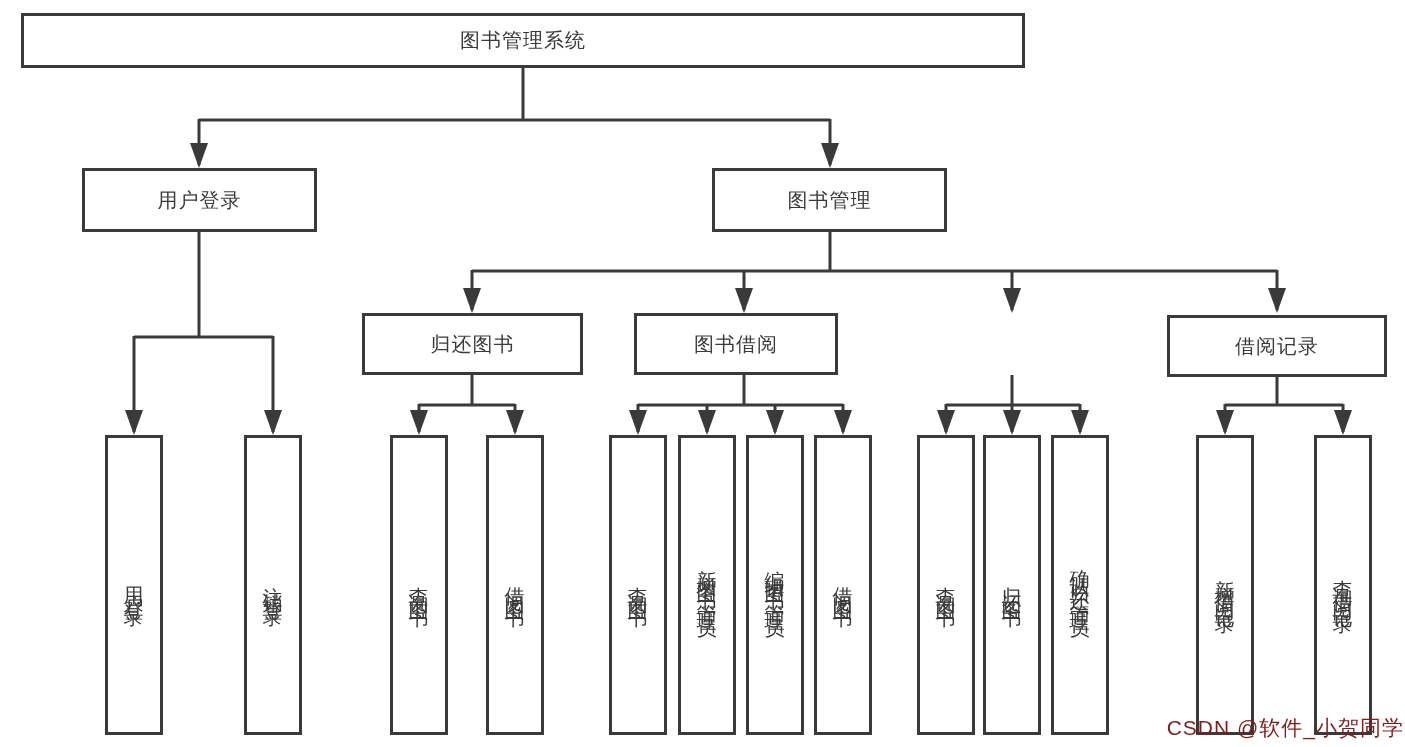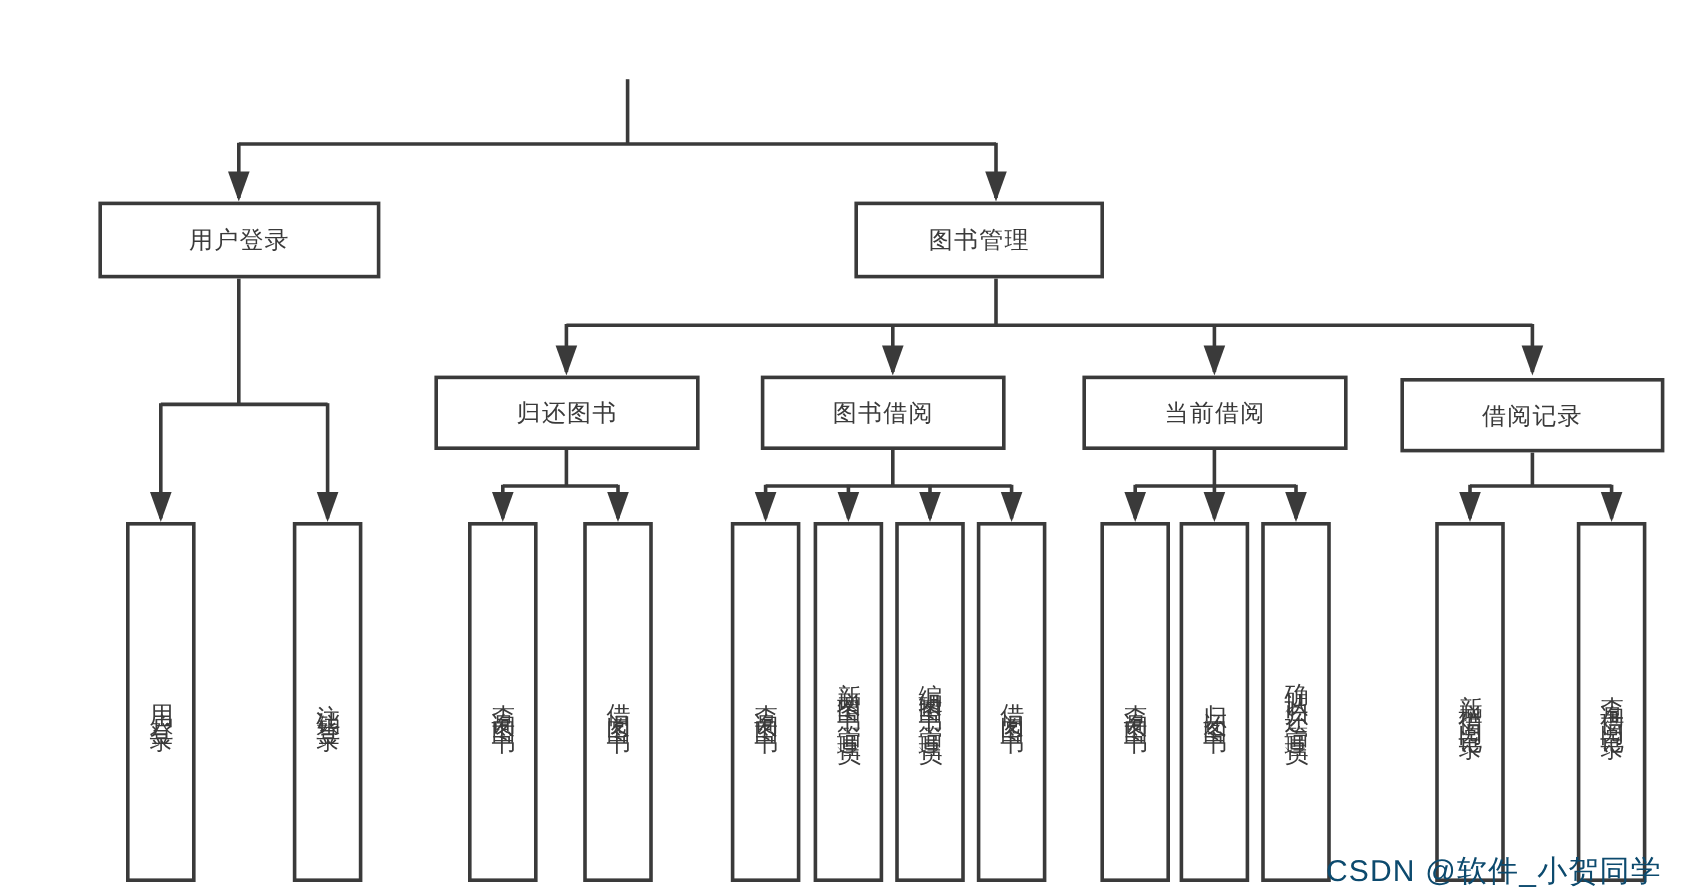--- a/index.html
+++ b/index.html
@@ -40,23 +40,23 @@
     writing-mode:vertical-rl;
     text-orientation:mixed;
     font-size:20px;
     color:#3a3a3a;
     letter-spacing:7px;
     line-height:1;
     white-space:nowrap;
   }
   .watermark{
     position:absolute;
-    right:20px;bottom:5px;
-    font-size:25px;
-    color:#0c4a6e;
+    right:1px;bottom:5px;
+    font-size:21px;
+    color:#7f1d1d;
     letter-spacing:1px;
     z-index:5;
     white-space:nowrap;
   }
 </style>
 </head>
 <body>
 
 <div id="canvas">
 
@@ -122,37 +122,37 @@
       <path d="M766,410 L784,410 L775,435 Z"></path>
       <path d="M834,410 L852,410 L843,435 Z"></path>
       <path d="M937,410 L955,410 L946,435 Z"></path>
       <path d="M1003,410 L1021,410 L1012,435 Z"></path>
       <path d="M1071,410 L1089,410 L1080,435 Z"></path>
       <path d="M1216,410 L1234,410 L1225,435 Z"></path>
       <path d="M1334,410 L1352,410 L1343,435 Z"></path>
     </g>
   </svg>
 
+  <div class="node" style="left:21px;top:13px;width:1004px;height:55px">
+    <span class="node-label">图书管理系统</span>
+  </div>
 
   <div class="node" style="left:82px;top:168px;width:235px;height:64px">
     <span class="node-label">用户登录</span>
   </div>
-  <div class="node" style="left:712px;top:168px;width:208px;height:64px">
+  <div class="node" style="left:712px;top:168px;width:235px;height:64px">
     <span class="node-label">图书管理</span>
   </div>
 
   <div class="node" style="left:362px;top:313px;width:221px;height:62px">
     <span class="node-label">归还图书</span>
   </div>
   <div class="node" style="left:634px;top:313px;width:204px;height:62px">
     <span class="node-label">图书借阅</span>
   </div>
-  <div class="node" style="left:902px;top:313px;width:221px;height:62px">
-    <span class="node-label">当前借阅</span>
-  </div>
   <div class="node" style="left:1167px;top:315px;width:220px;height:62px">
     <span class="node-label">借阅记录</span>
   </div>
 
   <div class="leaf" style="left:105px;top:435px">
     <span class="leaf-label">用户登录</span>
   </div>
   <div class="leaf" style="left:244px;top:435px">
     <span class="leaf-label">注销登录</span>
   </div>

